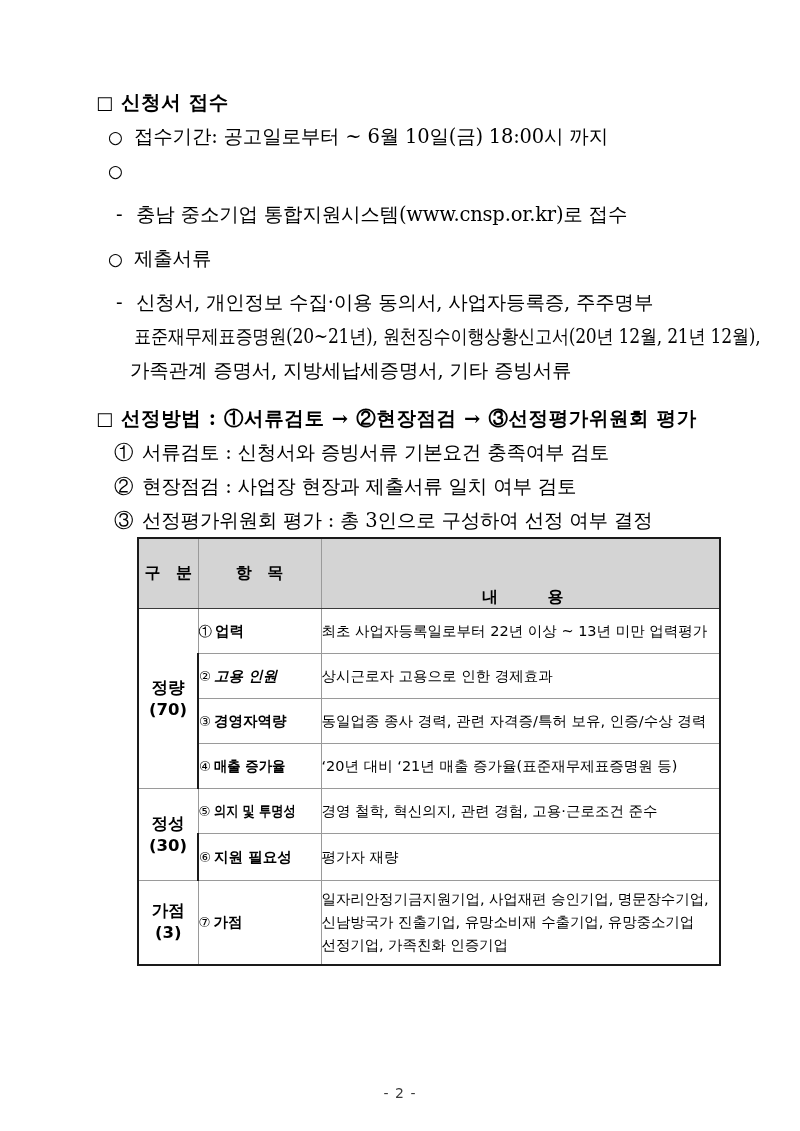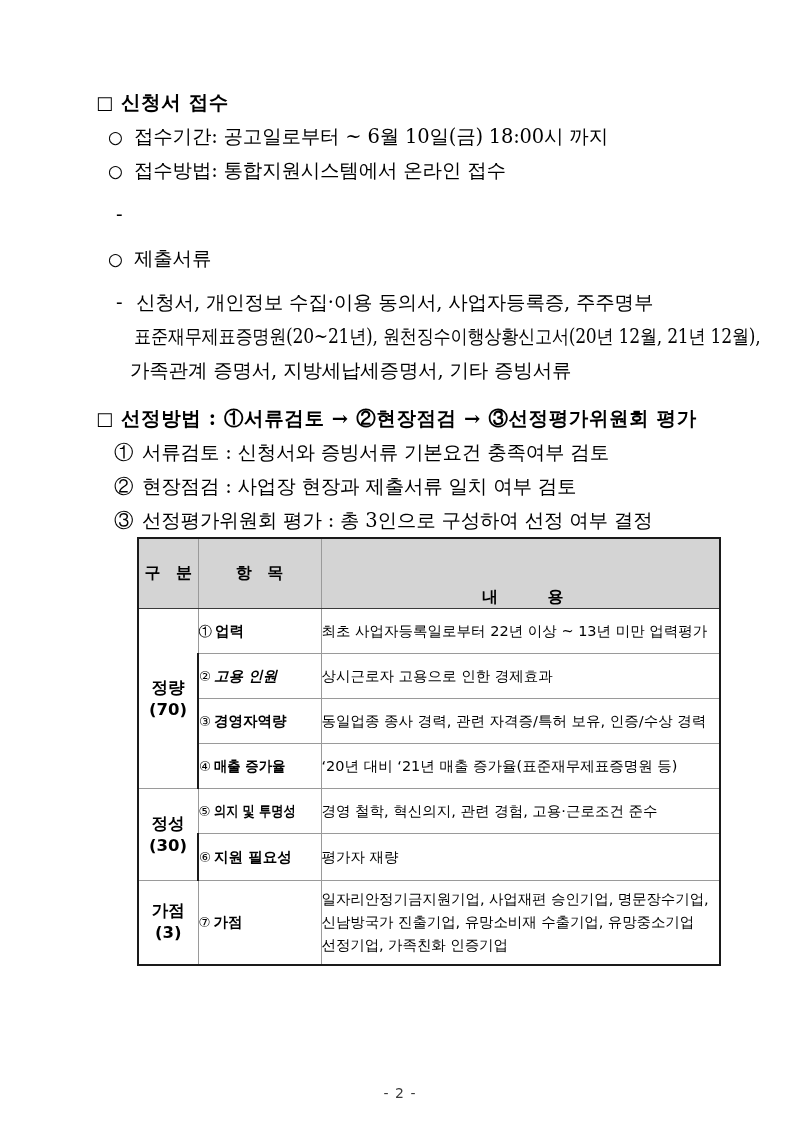--- a/index.html
+++ b/index.html
@@ -201,25 +201,25 @@
       <span class="txt">신청서 접수</span>
     </div>
 
     <div class="line lvl-circle">
       <span class="marker">○</span>
       <span class="txt">접수기간: 공고일로부터 ~ 6월 10일(금) 18:00시 까지</span>
     </div>
 
     <div class="line lvl-circle">
       <span class="marker">○</span>
-      <span class="txt">접수방법: 통합지원시스템에서 온라인 접수</span>
     </div>
 
     <div class="line lvl-dash gap-above">
       <span class="marker">-</span>
+      <span class="txt mono-url">충남 중소기업 통합지원시스템(www.cnsp.or.kr)로 접수</span>
     </div>
 
     <div class="line lvl-circle gap-above">
       <span class="marker">○</span>
       <span class="txt">제출서류</span>
     </div>
 
     <div class="line lvl-dash gap-above">
       <span class="marker">-</span>
       <span class="txt">신청서, 개인정보 수집·이용 동의서, 사업자등록증, 주주명부</span>

